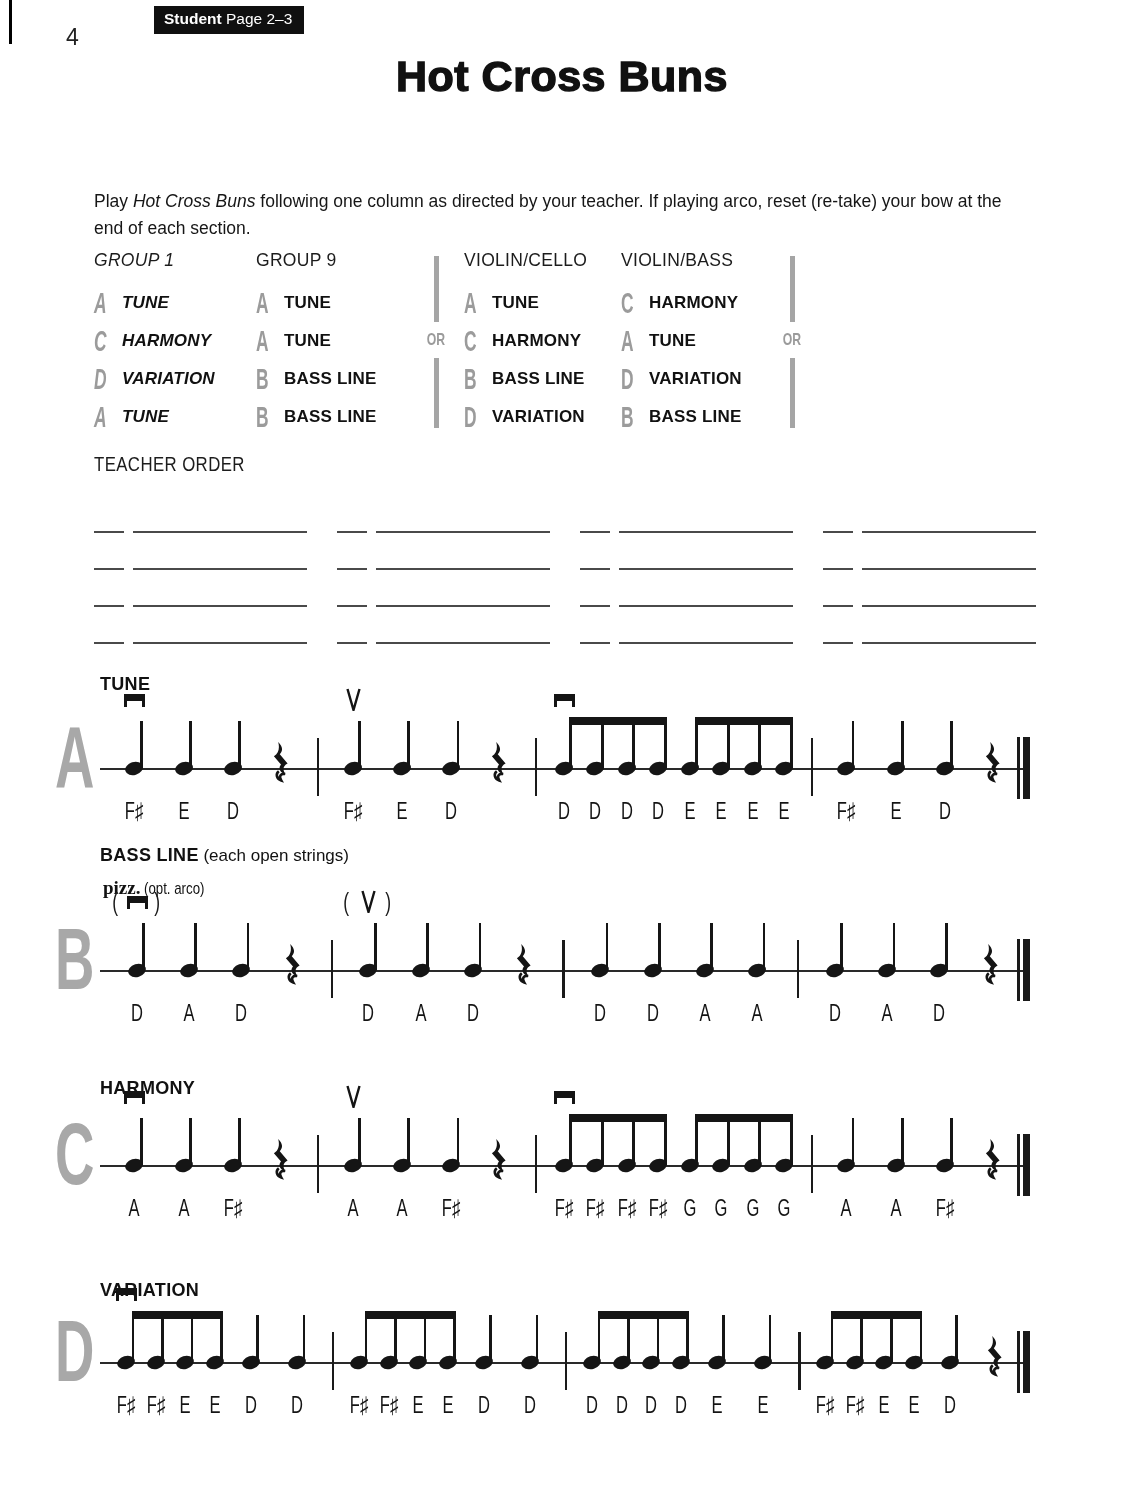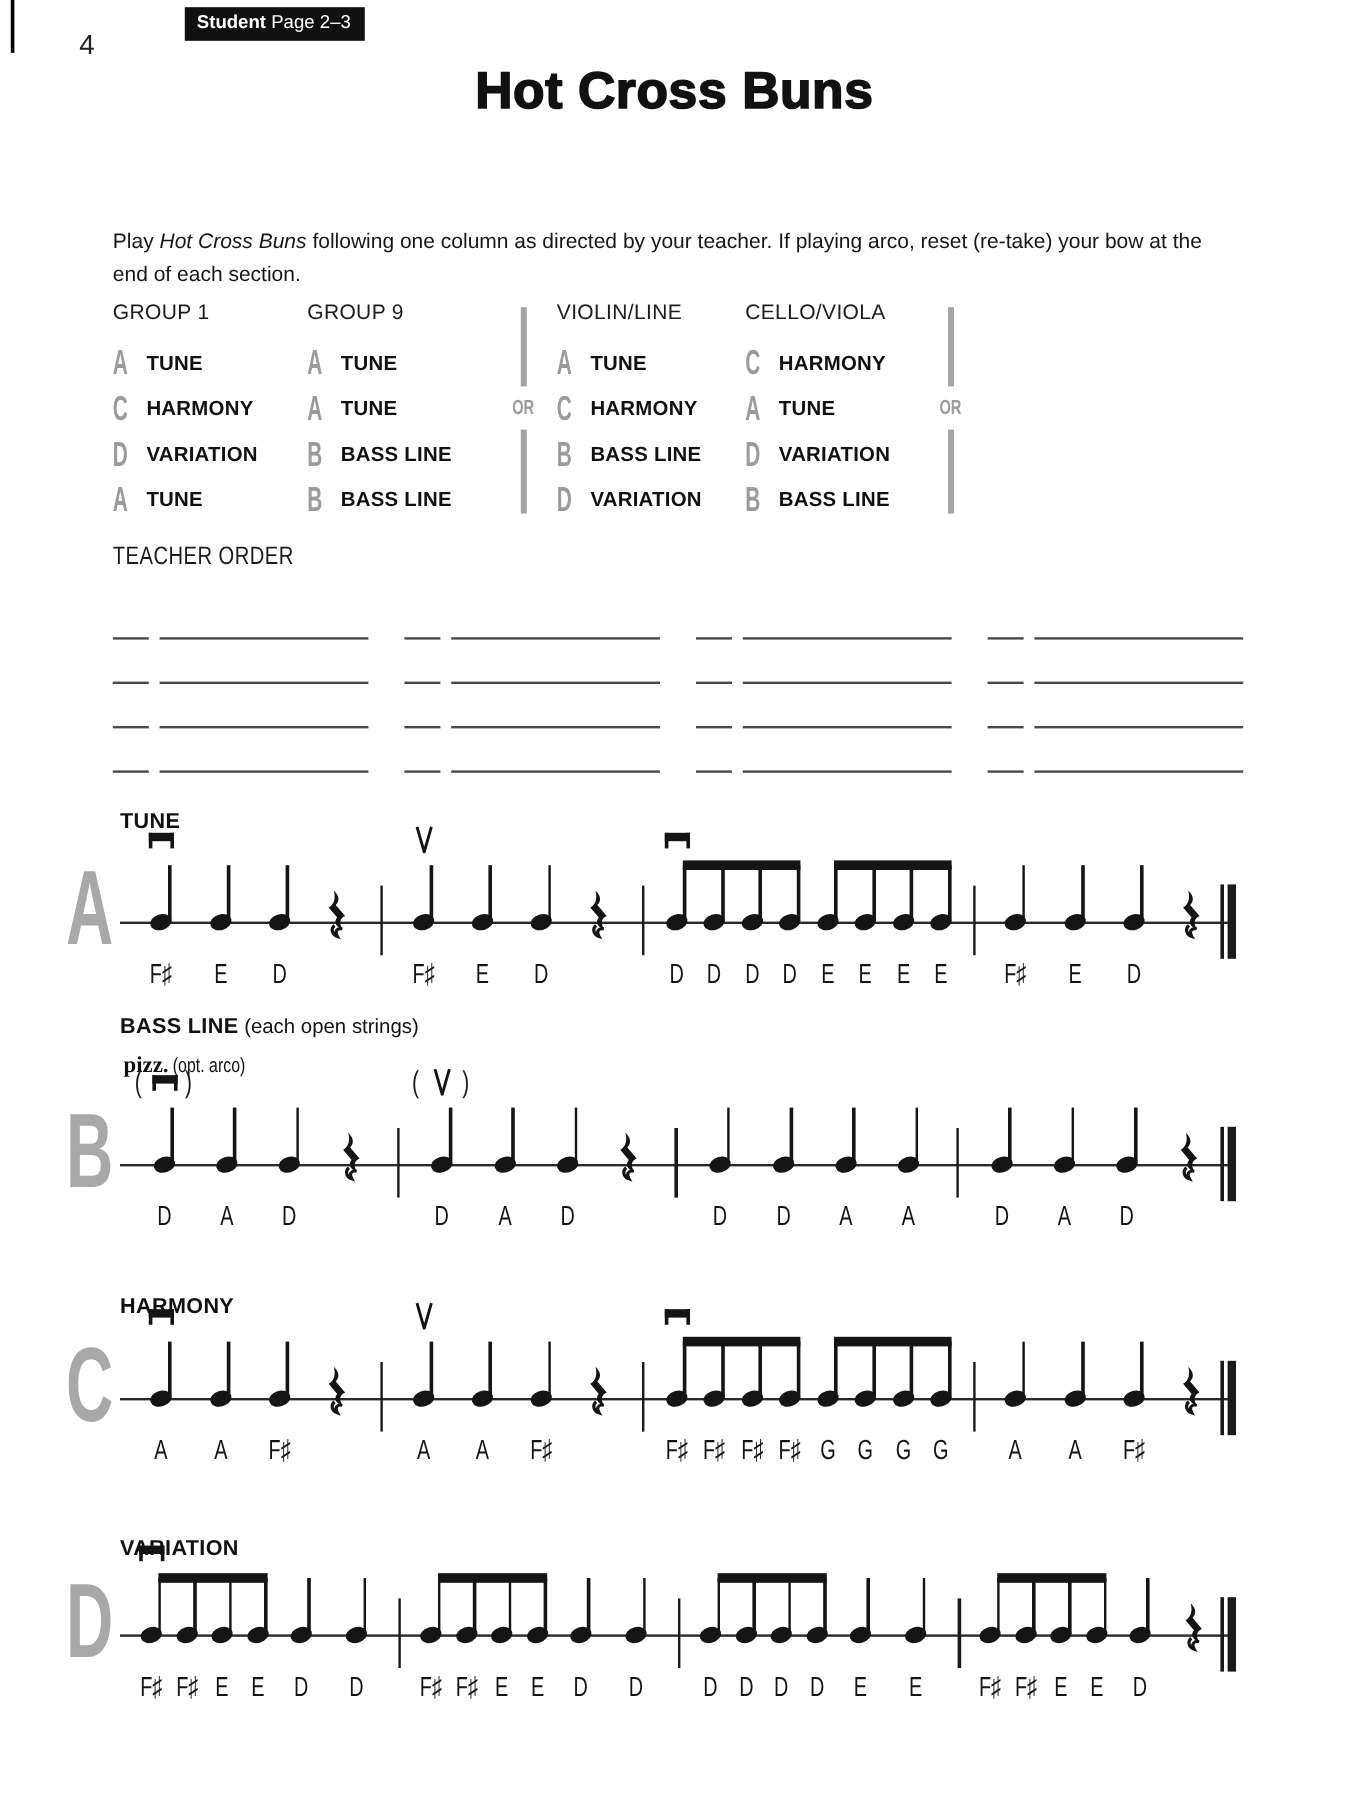--- a/index.html
+++ b/index.html
@@ -80,21 +80,21 @@
     <div class="ordiv" style="left:322px">
       <div class="orline" style="top:0;height:66px"></div>
       <div class="orlabel">OR</div>
       <div class="orline" style="top:102px;height:70px"></div>
     </div>
     <div class="ordiv" style="left:678px">
       <div class="orline" style="top:0;height:66px"></div>
       <div class="orlabel">OR</div>
       <div class="orline" style="top:102px;height:70px"></div>
     </div>
-  <div class="arrcol" style="left: 0px;">
+  <div class="arrcol" style="left: 0px; font-style: italic;">
         <div class="archead">GROUP 1</div>
         <div class="arrrow">
           <span class="arrletter">A</span>
           <span class="arrlabel">TUNE</span>
         </div>
         <div class="arrrow">
           <span class="arrletter">C</span>
           <span class="arrlabel">HARMONY</span>
         </div>
         <div class="arrrow">
@@ -119,40 +119,40 @@
         <div class="arrrow">
           <span class="arrletter">B</span>
           <span class="arrlabel">BASS LINE</span>
         </div>
         <div class="arrrow">
           <span class="arrletter">B</span>
           <span class="arrlabel">BASS LINE</span>
         </div>
       </div>
       <div class="arrcol" style="left: 370px;">
-        <div class="archead">VIOLIN/LINE</div>
+        <div class="archead">VIOLIN/CELLO</div>
         <div class="arrrow">
           <span class="arrletter">A</span>
           <span class="arrlabel">TUNE</span>
         </div>
         <div class="arrrow">
           <span class="arrletter">C</span>
           <span class="arrlabel">HARMONY</span>
         </div>
         <div class="arrrow">
           <span class="arrletter">B</span>
           <span class="arrlabel">BASS LINE</span>
         </div>
         <div class="arrrow">
           <span class="arrletter">D</span>
           <span class="arrlabel">VARIATION</span>
         </div>
       </div>
       <div class="arrcol" style="left: 527px;">
-        <div class="archead">CELLO/VIOLA</div>
+        <div class="archead">VIOLIN/BASS</div>
         <div class="arrrow">
           <span class="arrletter">C</span>
           <span class="arrlabel">HARMONY</span>
         </div>
         <div class="arrrow">
           <span class="arrletter">A</span>
           <span class="arrlabel">TUNE</span>
         </div>
         <div class="arrrow">
           <span class="arrletter">D</span>

